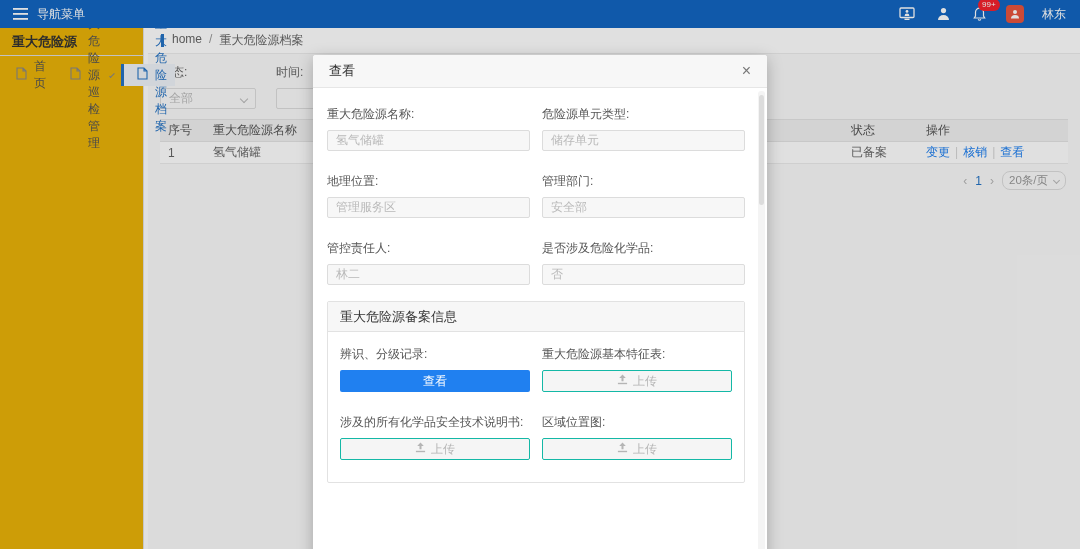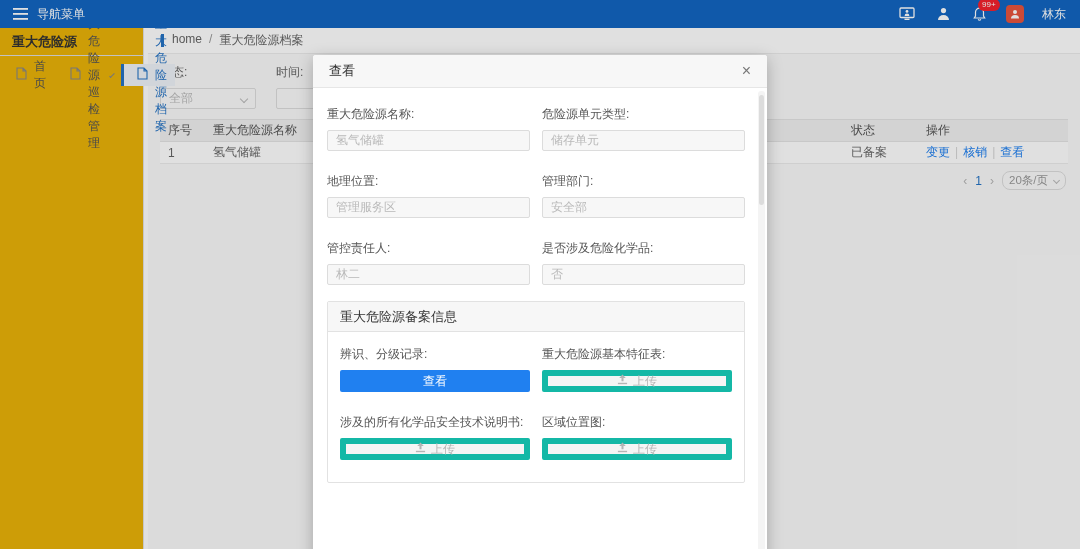--- a/index.html
+++ b/index.html
@@ -65,21 +65,21 @@
 
   .m-row { display:flex; gap:12px; margin-bottom:22px; }
   .m-col { flex:1; min-width:0; }
   .m-label { display:block; font-size:12px; color:#555; margin-bottom:7px; }
   .m-input { width:100%; height:21px; background:#f7f7f7; border:1px solid #dcdcdc; border-radius:2px; color:#b9b9b9; font-size:12px; padding:0 8px; font-family:inherit; }
 
   .section { border:1px solid #e2e2e2; border-radius:2px; margin-top:-6px; }
   .section-header { height:30px; background:#f7f7f7; border-bottom:1px solid #e2e2e2; display:flex; align-items:center; padding:0 12px; font-size:13px; color:#333; }
   .section-body { padding:14px 12px 0 12px; }
   .btn-view { width:100%; height:22px; background:#2080f0; color:#fff; border:none; border-radius:2px; font-size:12px; font-family:inherit; cursor:pointer; }
-  .btn-upload { width:100%; height:22px; background:#f5f5f5; border:6px solid #14b8a6; border-radius:2px; color:#b5b5b5; font-size:12px; font-family:inherit; cursor:pointer; display:flex; align-items:center; justify-content:center; gap:5px; }
+  .btn-upload { width:100%; height:22px; background:#f5f5f5; border:1px solid #14b8a6; border-radius:2px; color:#b5b5b5; font-size:12px; font-family:inherit; cursor:pointer; display:flex; align-items:center; justify-content:center; gap:5px; }
 </style>
 </head>
 <body>
 
 <div class="navbar">
   <div class="nav-left">
     <span class="nav-ic">
       <svg width="15" height="12" viewBox="0 0 15 12">
           <rect y="0" width="15" height="1.8" fill="#fff"></rect>
           <rect y="5" width="15" height="1.8" fill="#fff"></rect>

